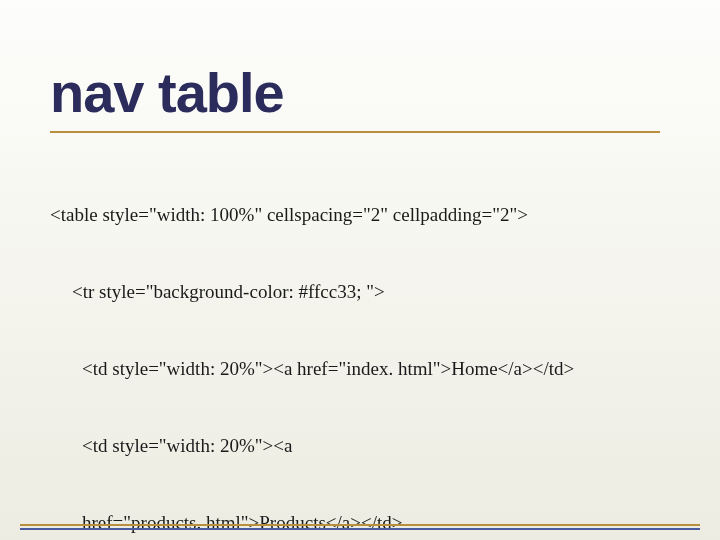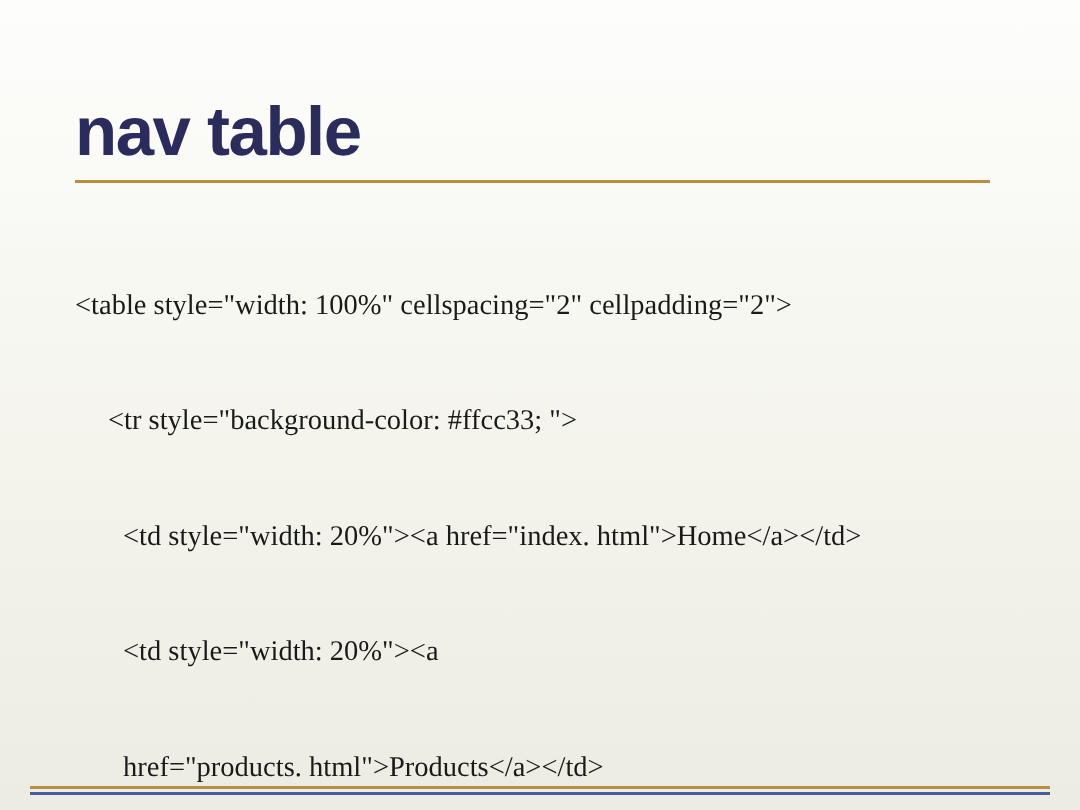--- a/index.html
+++ b/index.html
@@ -14,21 +14,21 @@
   }
   .slide {
     width: 720px;
     height: 540px;
     position: relative;
     box-sizing: border-box;
     padding: 60px 50px 40px 50px;
   }
   .title {
     font-family: 'Segoe UI', 'Trebuchet MS', Arial, sans-serif;
-    font-size: 46px;
+    font-size: 56px;
     font-weight: 600;
     color: #2c2c5c;
     margin: 0 0 6px 0;
     letter-spacing: -1px;
   }
   .title-underline {
     width: 610px;
     height: 2px;
     background: #b88f3e;
     margin-bottom: 18px;

